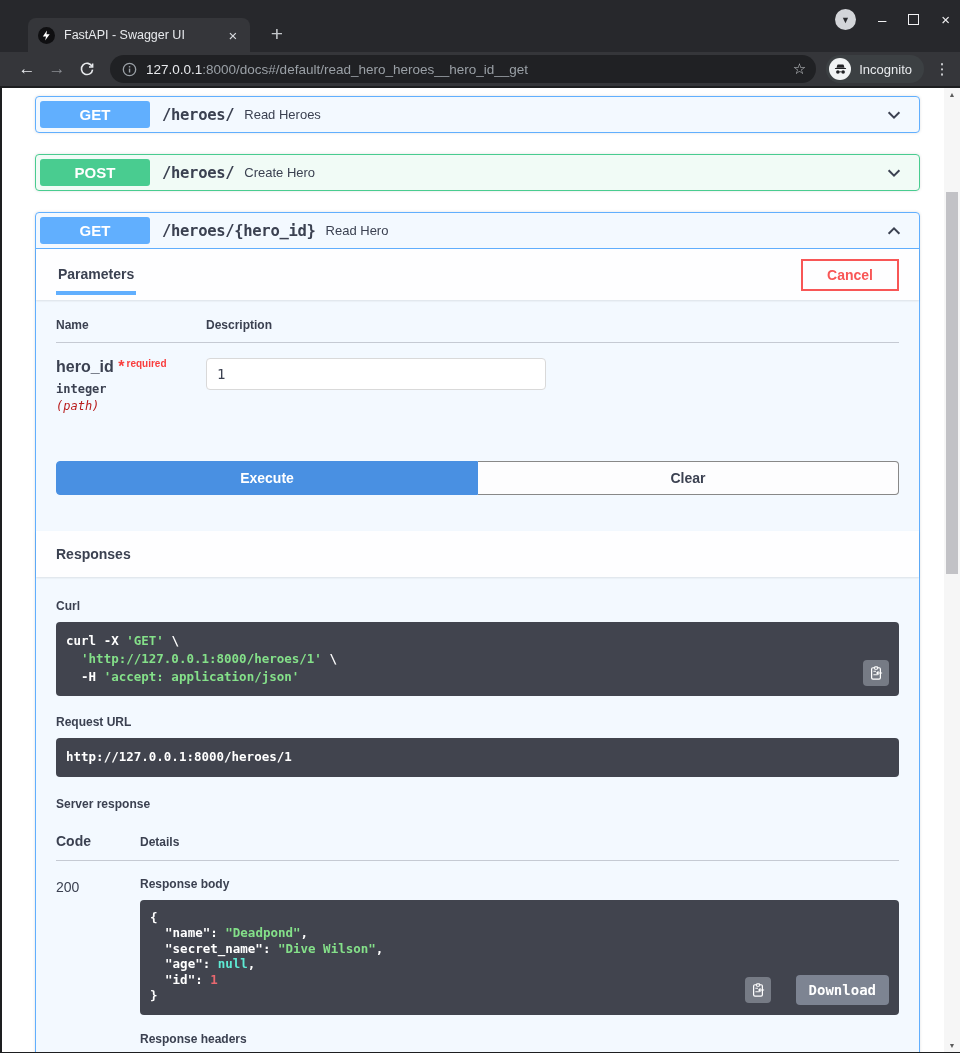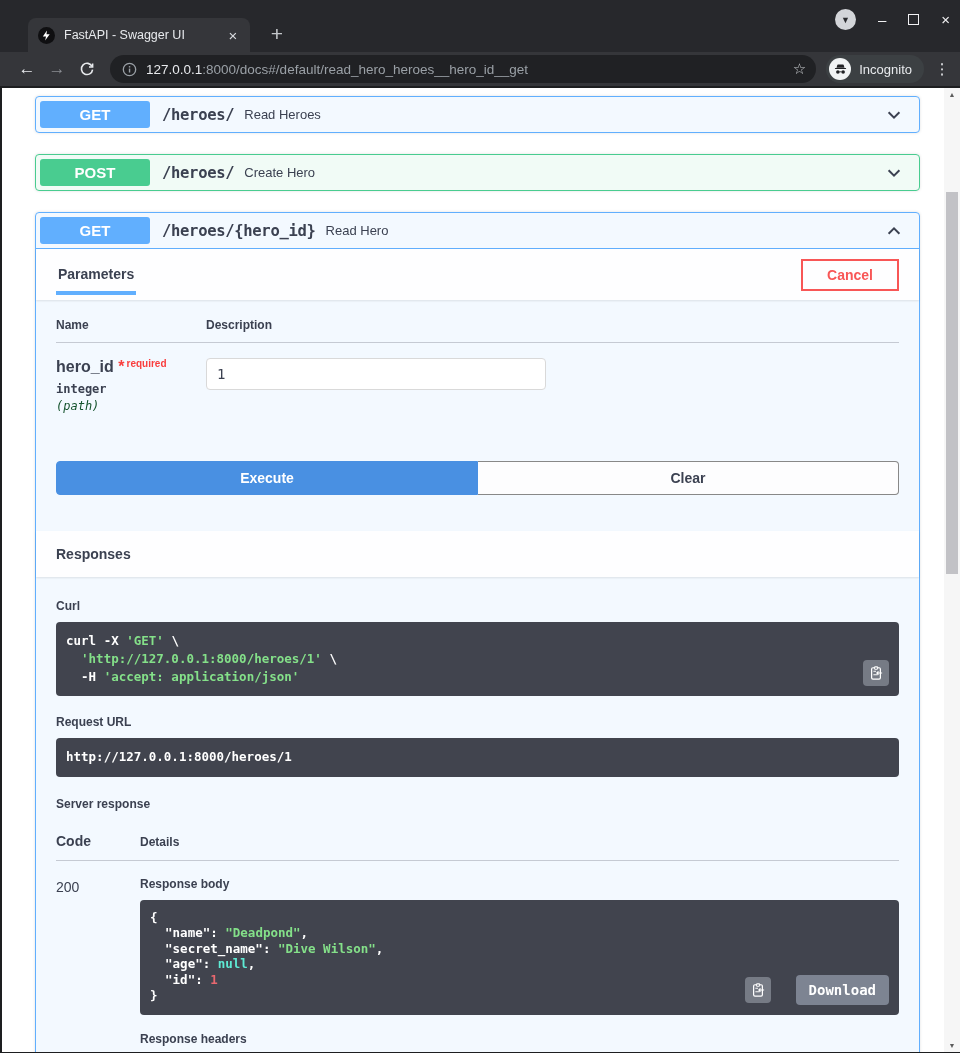--- a/index.html
+++ b/index.html
@@ -67,21 +67,21 @@
 
   .params-area { padding:18px 20px 10px; }
   .param-head { display:flex; font-size:12px; font-weight:bold; padding-bottom:10px;
                 border-bottom:1px solid rgba(59,65,81,.25); }
   .col-name { width:150px; flex:none; }
   .param-row { display:flex; padding-top:15px; }
   .p-name { font-size:16px; font-weight:bold; }
   .p-star { color:#f93e3e; }
   .p-required { color:#f93e3e; font-size:10px; vertical-align:top; margin-left:2px; }
   .p-type { font-family:"DejaVu Sans Mono", monospace; font-weight:bold; font-size:12px; margin-top:6px; }
-  .p-loc { font-family:"DejaVu Sans Mono", monospace; font-style:italic; font-size:12px; color:#14532d; margin-top:3px; }
+  .p-loc { font-family:"DejaVu Sans Mono", monospace; font-style:italic; font-size:12px; color:#b91c1c; margin-top:3px; }
   .p-input { width:340px; height:32px; border:1px solid #d9d9d9; border-radius:4px; padding:0 10px;
              font-family:"DejaVu Sans Mono", monospace; font-size:14px; color:#3b4151; background:#fff; }
 
   .execute-wrap { display:flex; padding:38px 20px 20px; }
   .btn-execute { flex:1; background:#4990e2; border:1px solid #4990e2; color:#fff; font-weight:bold; font-size:14px;
                  padding:8px 0; border-radius:4px 0 0 4px; font-family:inherit; }
   .btn-clear { flex:1; background:#fdfdfe; border:1px solid #888; border-left:none; color:#3b4151; font-weight:bold;
                font-size:14px; padding:8px 0; border-radius:0 4px 4px 0; font-family:inherit; }
 
   .responses-header { background:rgba(255,255,255,.85); box-shadow:0 1px 2px rgba(0,0,0,.1);

